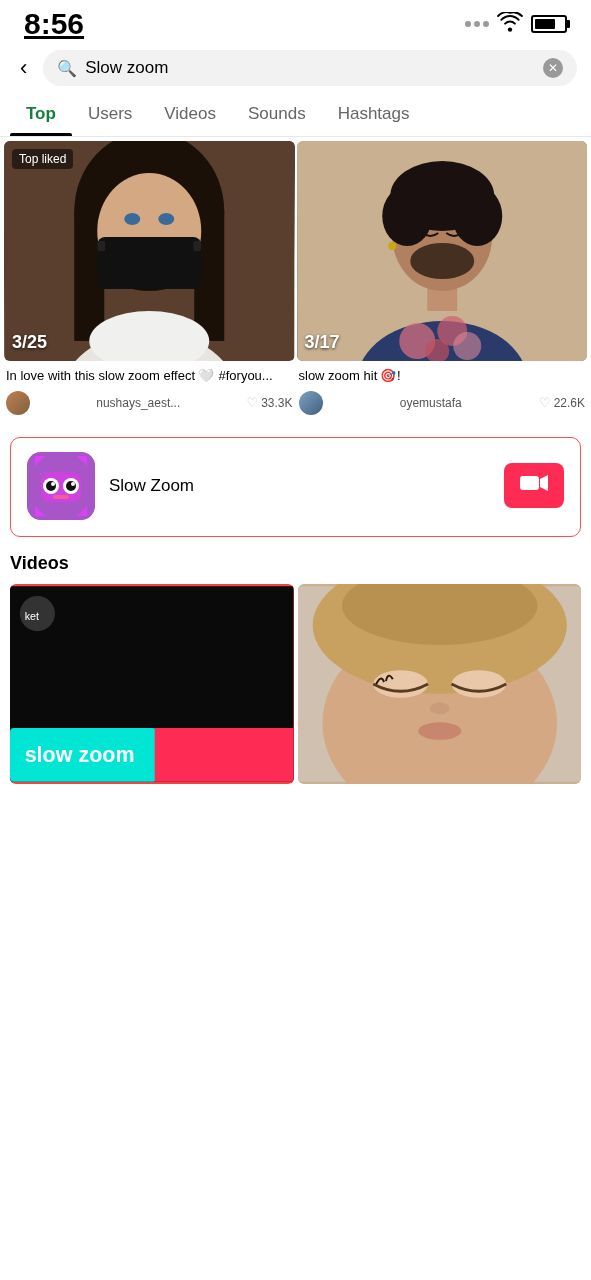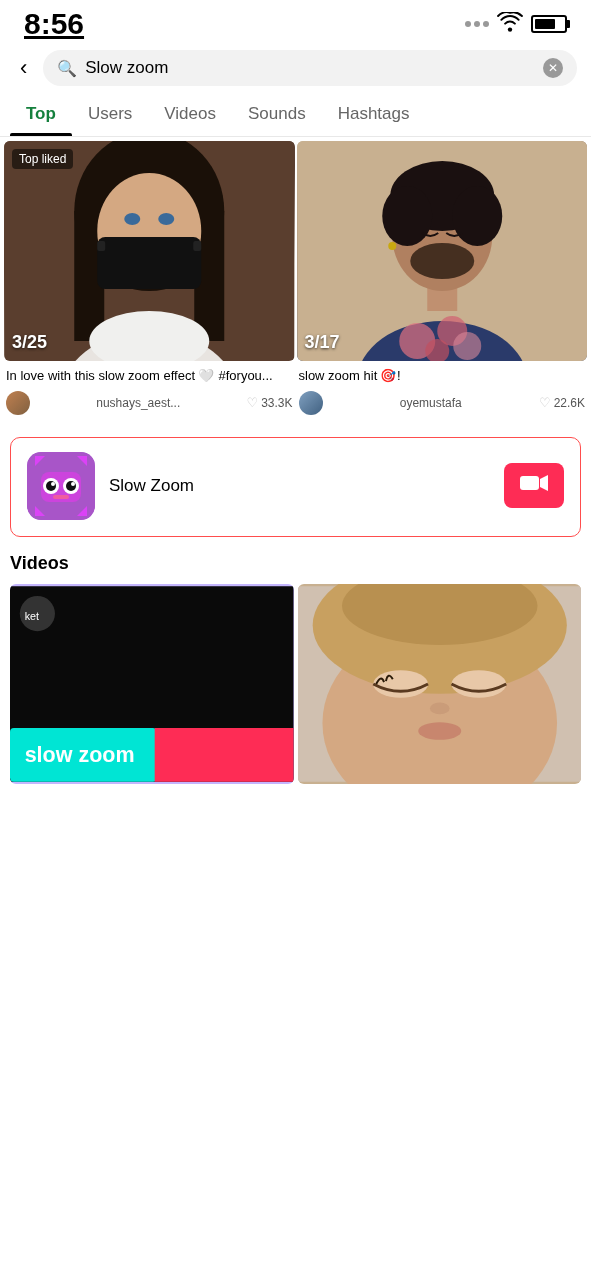--- a/index.html
+++ b/index.html
@@ -449,21 +449,21 @@
       </span>
     </div>
   </div>
 </div>
 
 <div class="videos-section">
   <div class="videos-section-title">Videos</div>
   <div class="videos-grid">
 
     <div class="video-card2">
-      <div class="video-thumb2" style="background:#c4b5fd;">
+      <div class="video-thumb2" style="background:#ef4444;">
 
         <svg width="100%" height="200" viewBox="0 0 290 200" style="position:absolute;top:0;left:0;">
           <rect width="290" height="200" fill="#0a0a0a"></rect>
 
           <circle cx="28" cy="28" r="18" fill="#333"></circle>
           <text x="15" y="35" font-size="11" fill="#fff" font-family="sans-serif">ket</text>
 
           <rect x="0" y="145" width="150" height="55" fill="#00e5d4" rx="4"></rect>
 
           <rect x="148" y="145" width="142" height="55" fill="#fe2c55"></rect>

